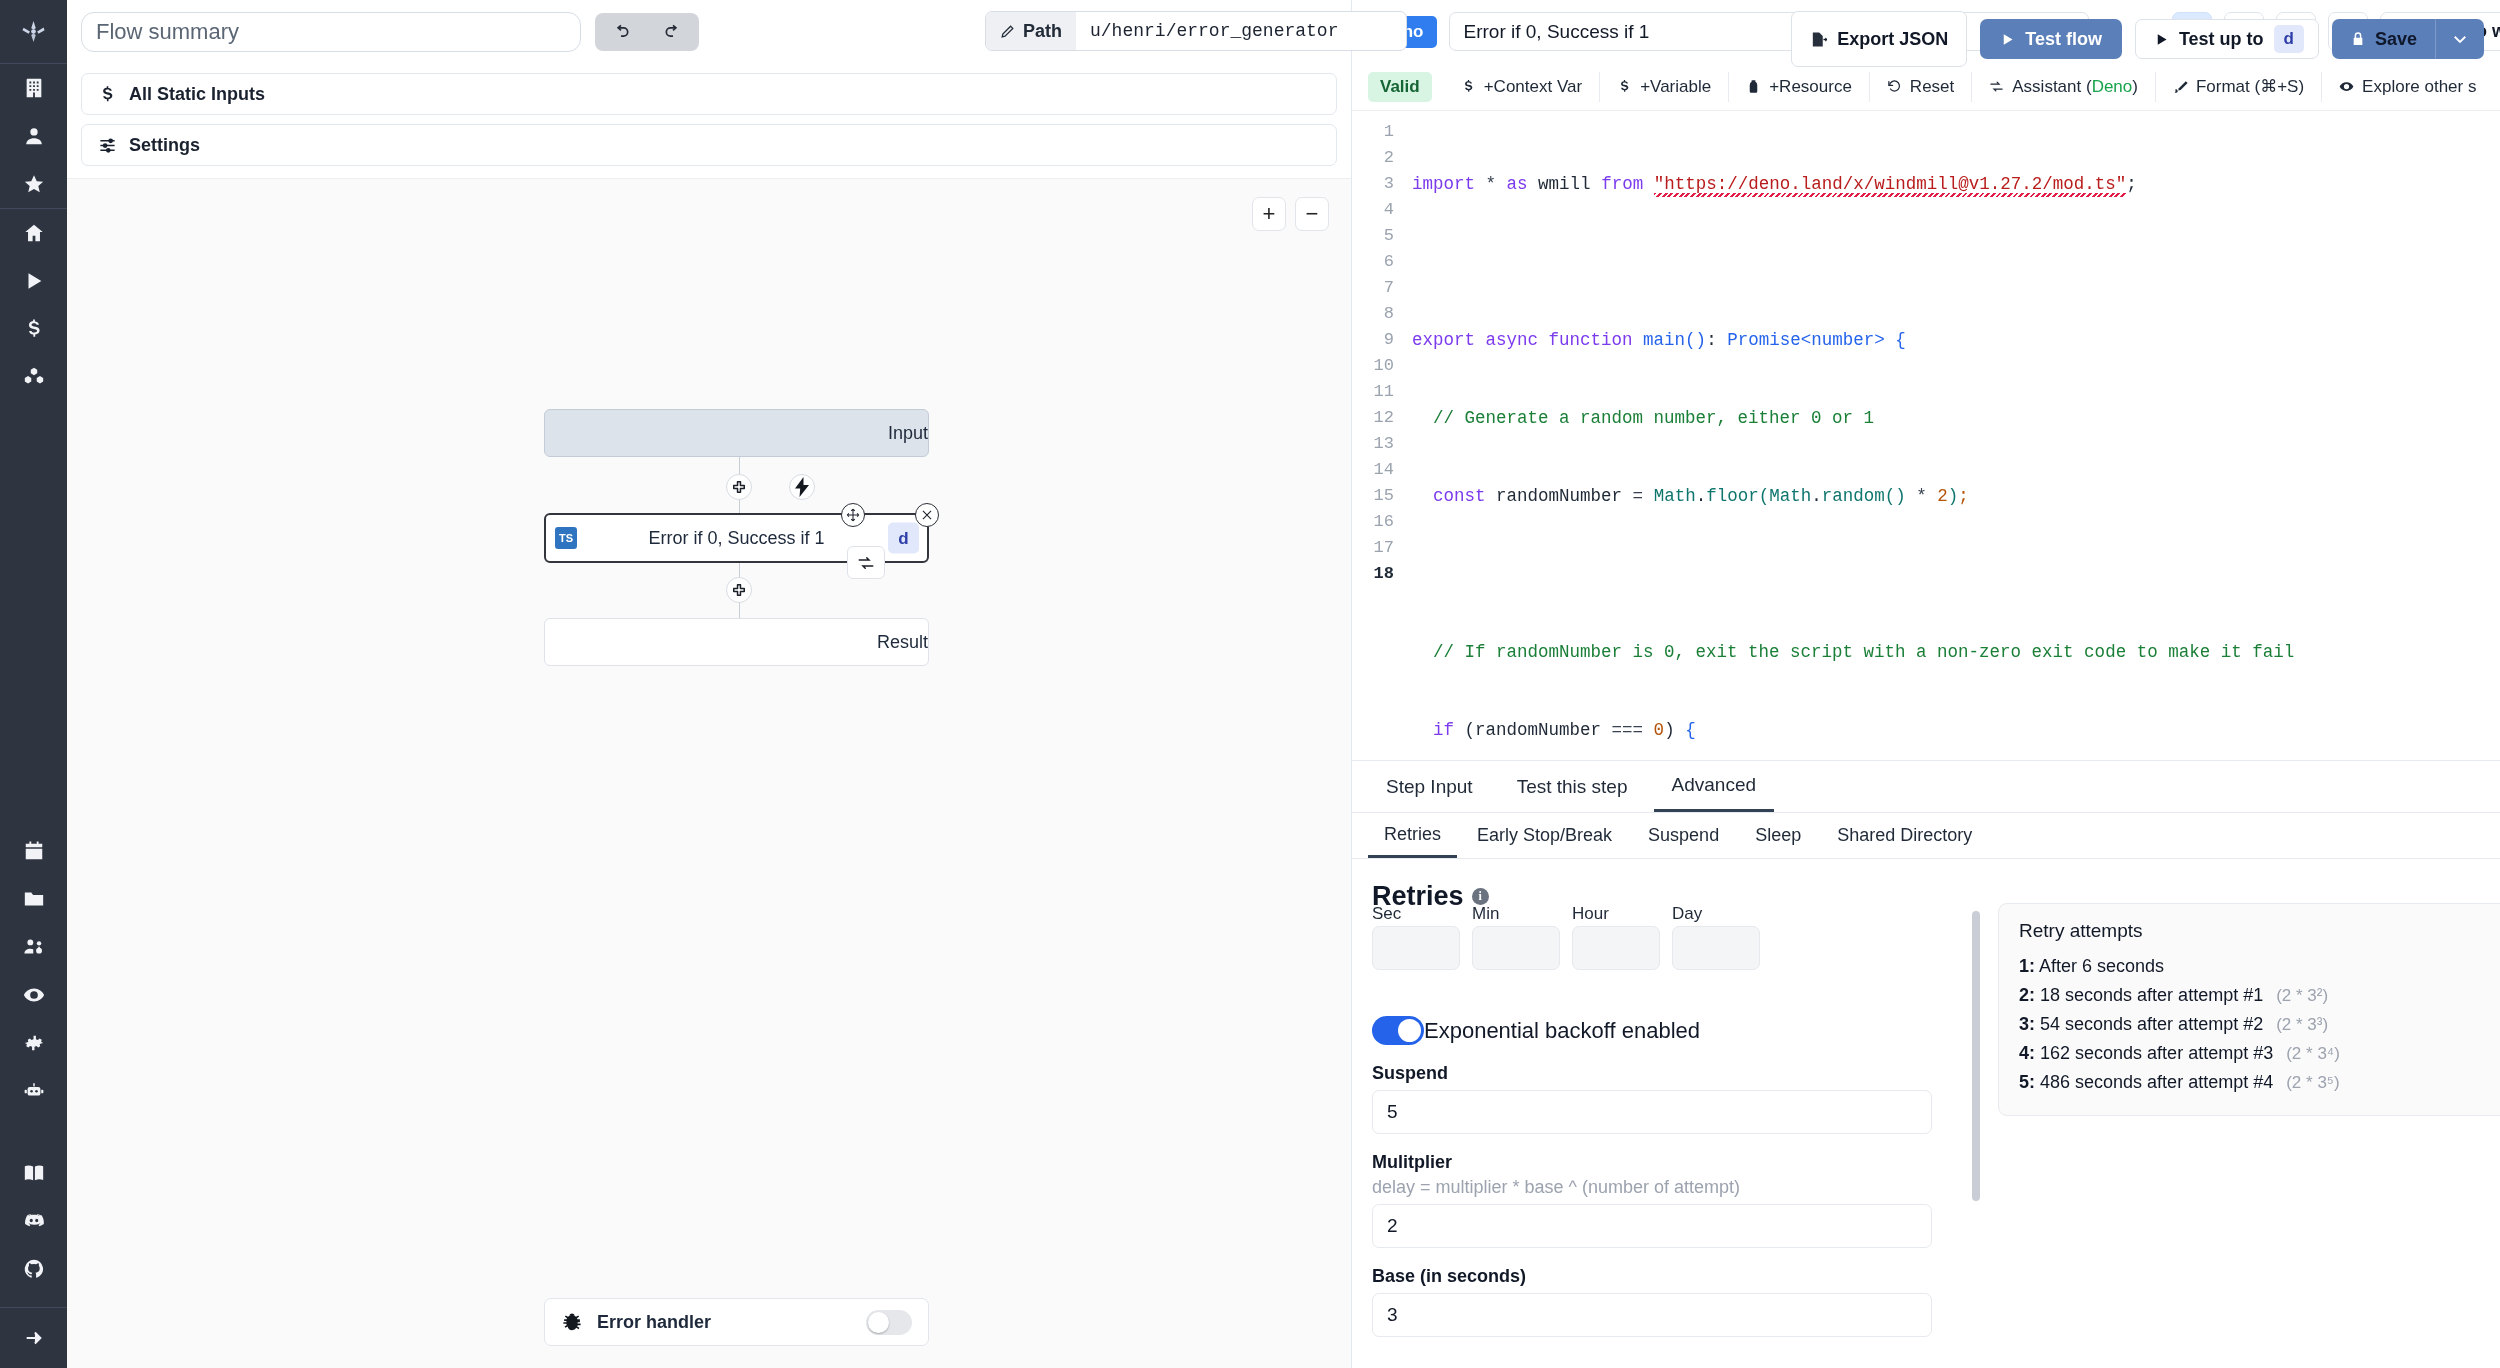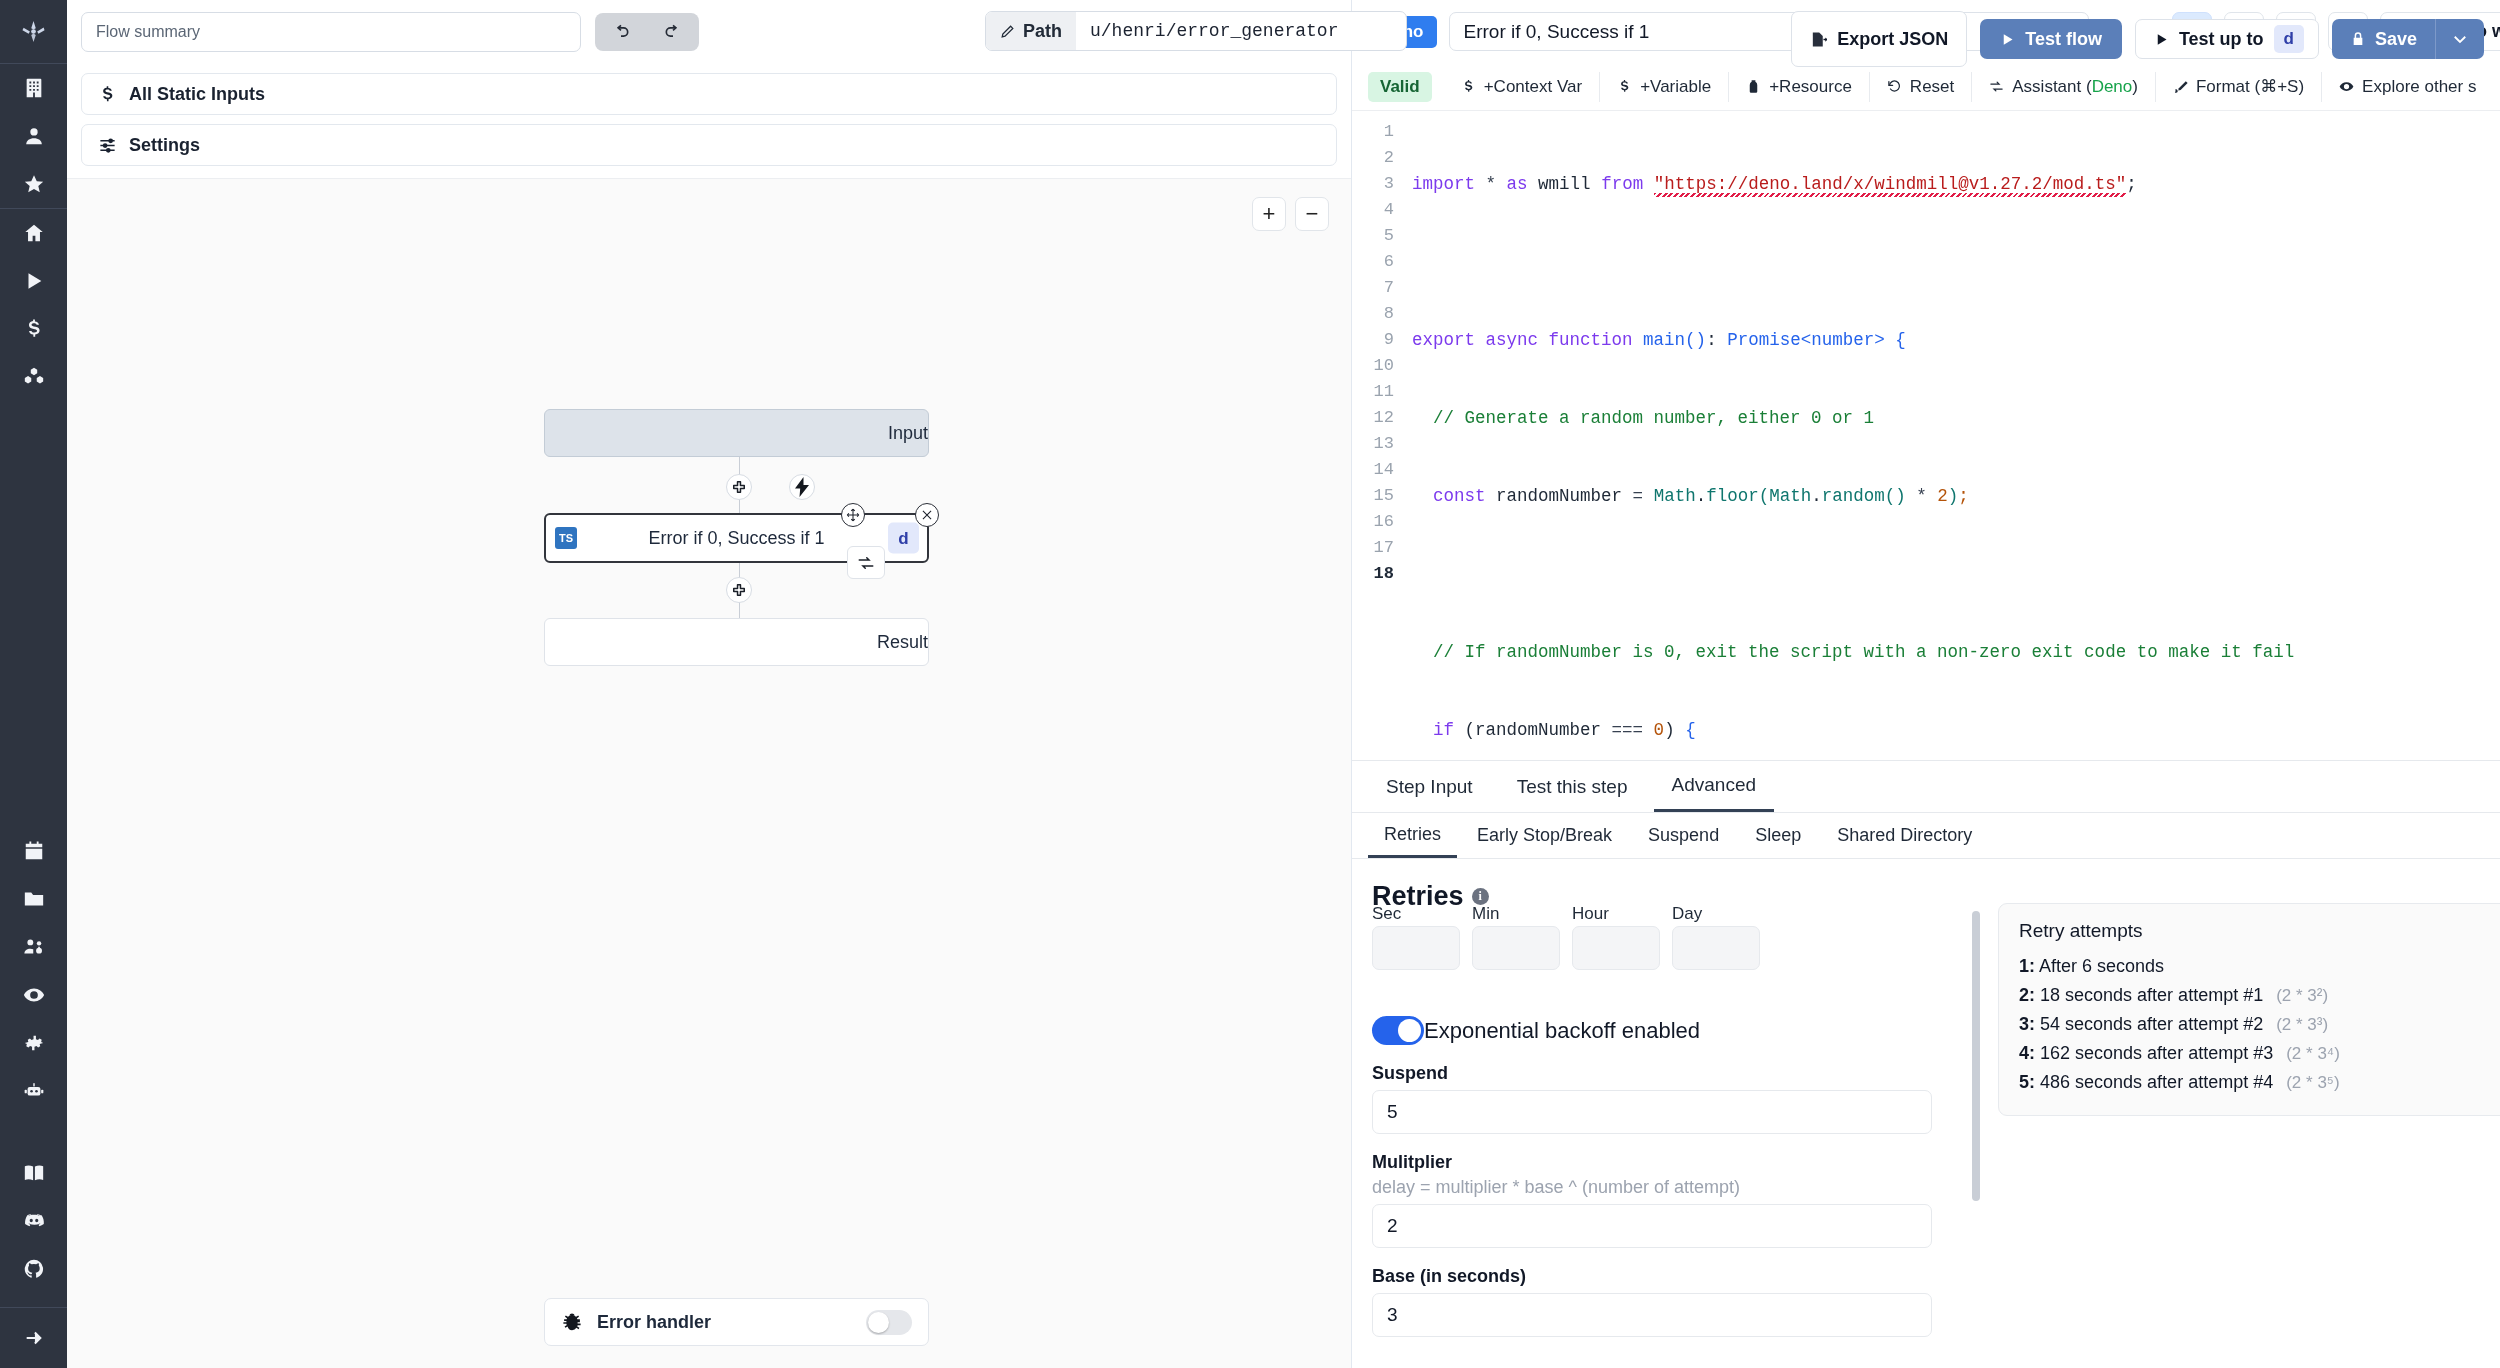--- a/index.html
+++ b/index.html
@@ -32,22 +32,22 @@
   .left-pane {
     width: 1285px; flex: 0 0 1285px; height: 1368px;
     background: #ffffff; display: flex; flex-direction: column;
     position: relative; border-right: 1px solid #e2e8f0;
   }
   .topbar {
     height: 63px; display: flex; align-items: center; gap: 14px;
     padding: 0 14px; background: #fff;
   }
   .flow-summary-input {
-    width: 500px; height: 40px; border: 1px solid #d7dde5; border-radius: 7px;
-    padding: 0 14px; font-size: 16px; color: #1e293b; background: #fff;
+    width: 500px; height: 40px; border: 1px solid #d7dde5; border-radius: 13px;
+    padding: 0 14px; font-size: 22px; color: #1e293b; background: #fff;
     font-family: "Liberation Sans", sans-serif;
   }
   .flow-summary-input::placeholder { color: #5b6675; }
   .undo-redo { display: flex; background: #d2d5da; border-radius: 8px; overflow: hidden; height: 38px; }
   .undo-redo div { width: 52px; display:flex; align-items:center; justify-content:center; cursor:pointer; }
   .undo-redo svg { width: 20px; height: 20px; stroke: #252b36; fill: none; stroke-width: 2; }
 
   .settings-list { padding: 10px 14px 0 14px; display:flex; flex-direction:column; gap: 9px; }
   .panel-row {
     height: 42px; border: 1px solid #e3e8ee; border-radius: 7px; background:#fff;
@@ -745,21 +745,21 @@
 
     <div style="display:flex; align-items:center; gap:10px; height:40px; padding:0 14px 0 18px; border:1px solid #dde2e9; border-radius:7px; background:#fff; font-size:18px; font-weight:bold; color:#111827; cursor:pointer;">
       <svg viewBox="0 0 24 24" width="15" height="15" fill="#111827">
           <path d="M6 3.5 20 12 6 20.5z"></path>
         </svg>
       <span>Test up to</span>
       <span style="background:#e2e8fb; color:#2f3fa8; border-radius:5px; padding:4px 10px; font-size:17px;">d</span>
     </div>
 
     <div style="display:flex; align-items:stretch; height:40px; border-radius:7px; overflow:hidden; background:#5b7fb9;">
-      <div style="display:flex; align-items:center; gap:9px; padding:0 18px; color:#ffffff; font-size:18px; font-weight:bold; cursor:pointer;">
+      <div style="display:flex; align-items:center; gap:9px; padding:0 18px; color:#0f172a; font-size:18px; font-weight:bold; cursor:pointer;">
         <svg viewBox="0 0 24 24" width="16" height="16" fill="#fff">
             <path d="M7 10V7a5 5 0 0 1 10 0v3h1.5v11h-13V10zm2.2 0h5.6V7a2.8 2.8 0 0 0-5.6 0z"></path>
           </svg>
         <span>Save</span>
       </div>
       <div style="width:1px; background:#7d99c9;"></div>
       <div style="width:48px; display:flex; align-items:center; justify-content:center; cursor:pointer;">
         <svg viewBox="0 0 24 24" width="18" height="18" fill="none" stroke="#fff" stroke-width="2.4">
             <path d="M5 9l7 7 7-7"></path>
           </svg>

